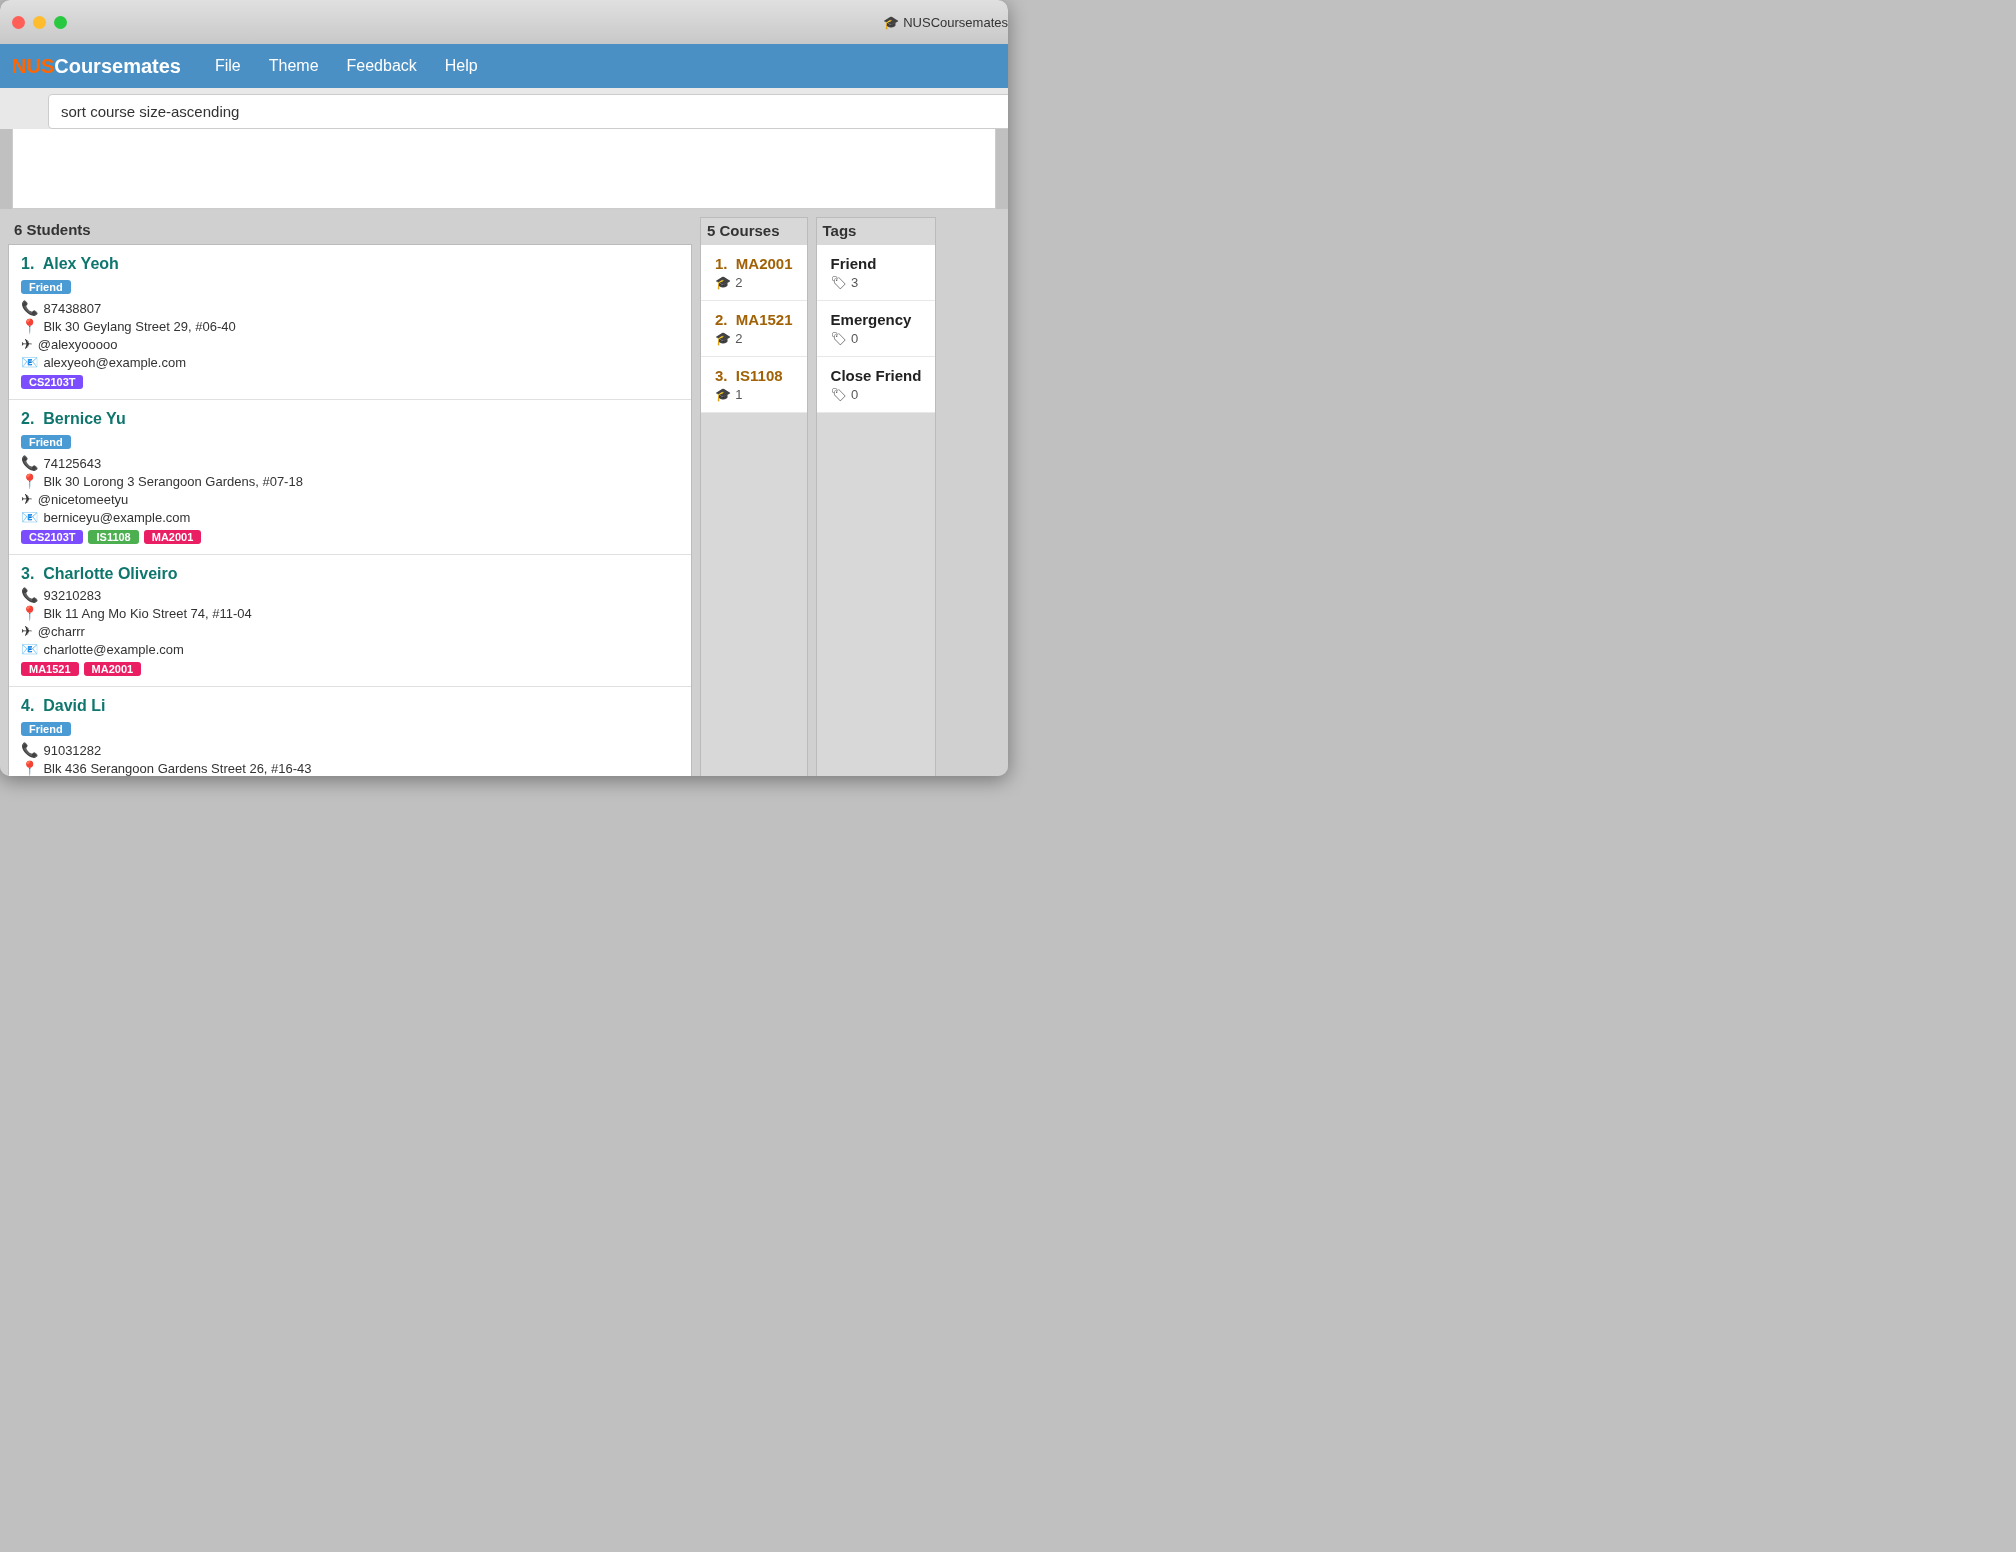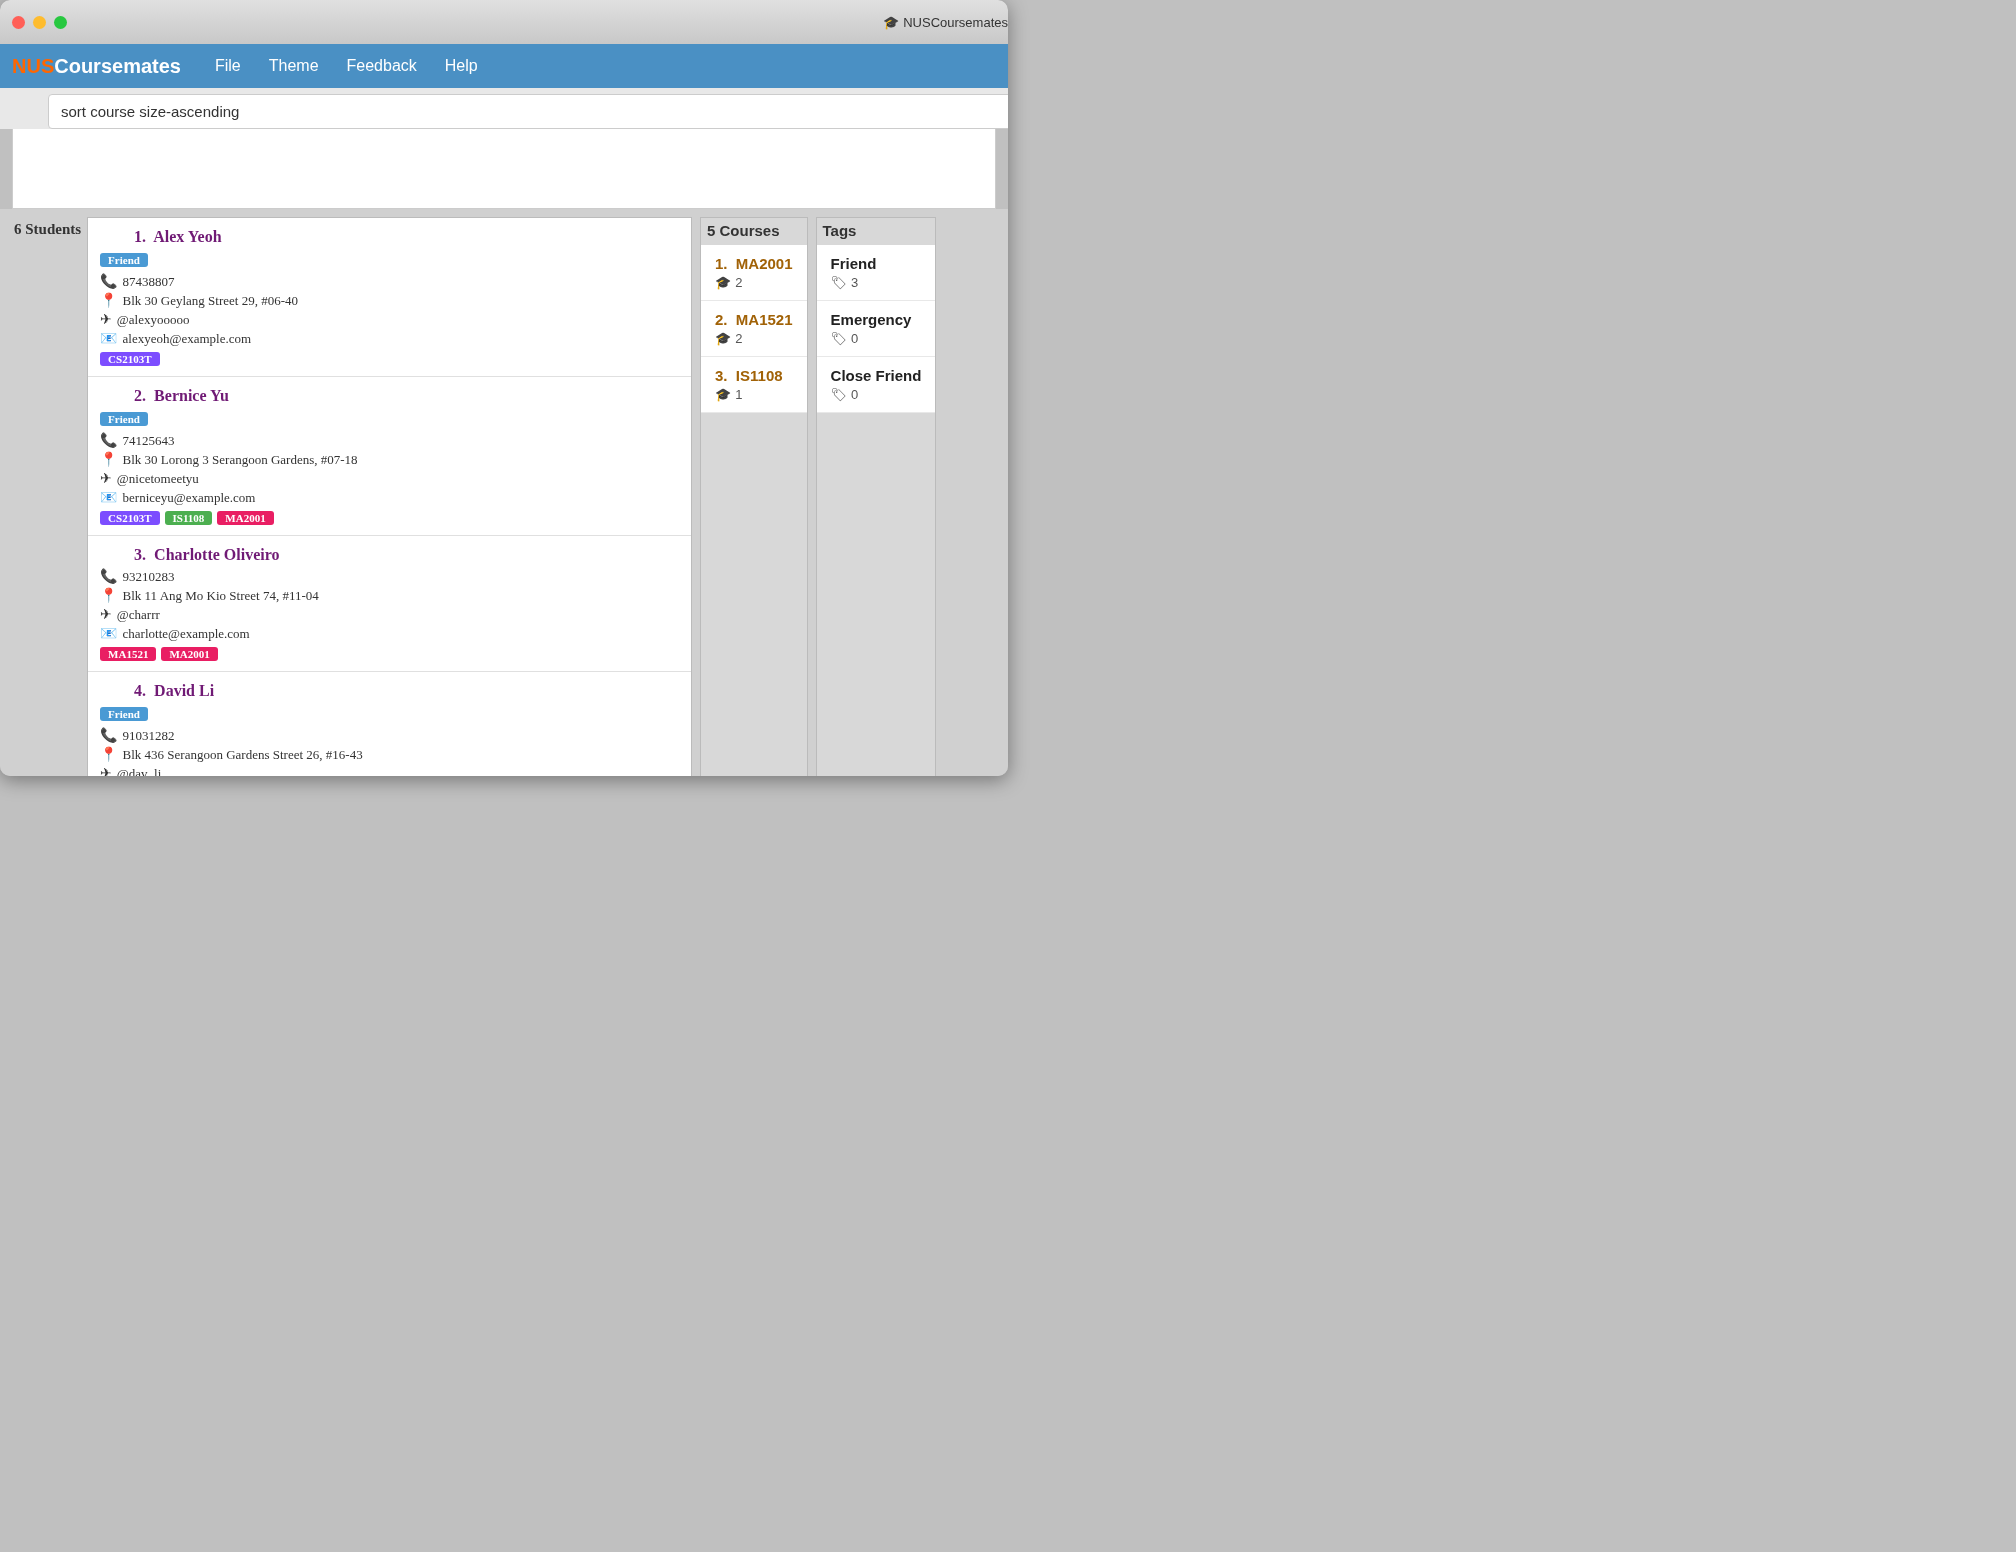--- a/index.html
+++ b/index.html
@@ -92,23 +92,22 @@
       display: flex;
       padding: 8px;
       gap: 8px;
       height: calc(776px - 28px - 44px - 52px - 26px);
     }
 
     
     .left-panel {
       flex: 1;
       display: flex;
-      flex-direction: row;
+      flex-direction: column;
       min-width: 0;
-      font-family: Liberation Serif, serif;
     }
     .panel-header {
       font-size: 15px;
       font-weight: 600;
       color: #333;
       padding: 4px 6px 6px 6px;
     }
     .students-list {
       background: white;
       flex: 1;
@@ -116,23 +115,22 @@
       border: 1px solid #bbb;
       position: relative;
     }
     .student-item {
       padding: 10px 12px;
       border-bottom: 1px solid #e0e0e0;
     }
     .student-name {
       font-size: 16px;
       font-weight: 600;
-      color: #701a75;
+      color: #0f766e;
       margin-bottom: 4px;
-      margin-left: 34px;
     }
     .tag-badge {
       display: inline-block;
       padding: 1px 8px;
       border-radius: 3px;
       font-size: 11px;
       font-weight: 600;
       color: white;
       margin-bottom: 4px;
     }

